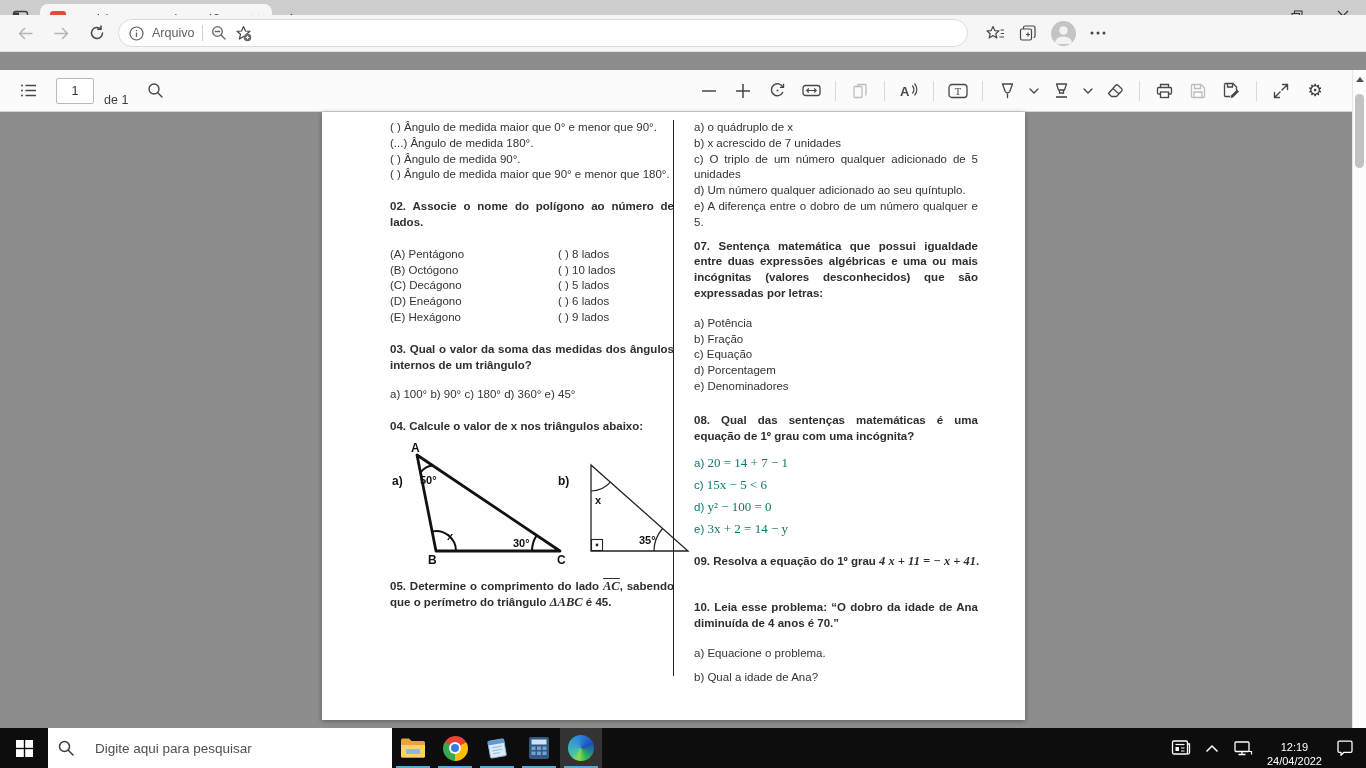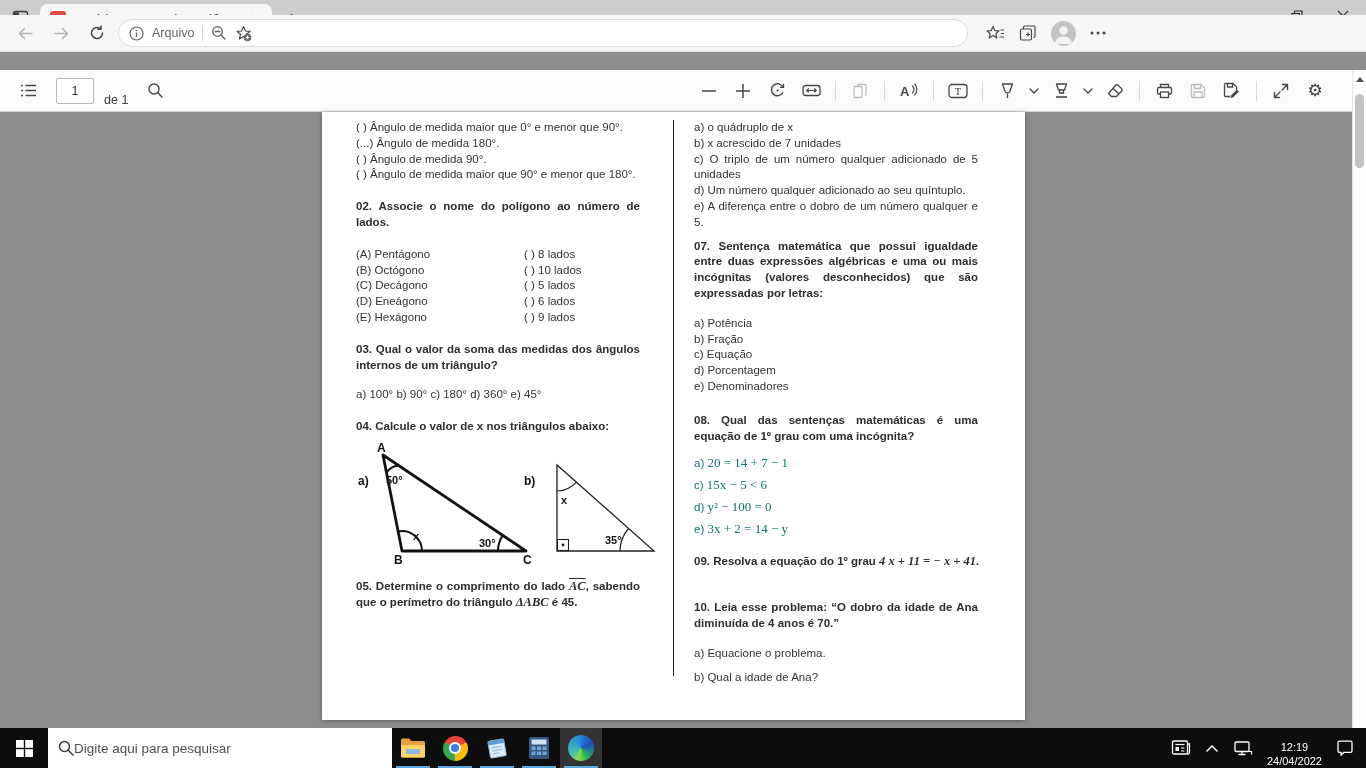--- a/index.html
+++ b/index.html
@@ -46,21 +46,21 @@
   .ibtn { width:34px; height:30px; display:flex; align-items:center; justify-content:center; border-radius:4px; }
   .ibtn.narrow { width:20px; }
   .tsep { width:1px; height:20px; background:#d9d9d9; margin:0 7px; }
   .gear { font-size:17px; color:#3c3c3c; line-height:1; }
 
   
   .viewer { position:absolute; top:112px; left:0; width:1366px; height:616px; background:#8d8d8d; }
   .page { position:absolute; left:322px; top:0; width:703px; height:608px; background:#ffffff;
           box-shadow:0 1px 5px rgba(0,0,0,.35); }
   .col { position:absolute; top:8px; width:284px; font-size:11.5px; line-height:15.8px; color:#333; }
-  #colL { left:34px; }
+  #colL { left:68px; }
   #colR { left:372px; }
   .coldiv { position:absolute; left:351px; top:8px; width:1px; height:556px; background:#222; }
   .jline { text-align:justify; }
   .q { font-weight:bold; color:#2e2e2e; }
   .mt14 { margin-top:14px; } .mt16 { margin-top:16px; } .mt8 { margin-top:8px; }
   .mt18 { margin-top:18px; } .mt30 { margin-top:30px; }
   .matchrow { display:flex; }
   .matchrow .m2 { margin-left:auto; width:116px; }
   .mathline { font-family:"Liberation Serif", serif; font-size:13px; line-height:21px; color:#0f766e; }
   .mathline .pre { font-family:"Liberation Sans", sans-serif; font-size:11.5px; }
@@ -73,21 +73,21 @@
   
   .scrollbar { position:absolute; top:70px; right:0; width:14px; height:658px; background:#fcfcfc;
                border-left:1px solid #e6e6e6; }
   .scroll-up { position:absolute; top:6px; left:3px; }
   .thumb { position:absolute; top:24px; left:2px; width:9px; height:74px; background:#c2c2c2; border-radius:5px; }
 
   
   .taskbar { position:absolute; bottom:0; left:0; width:1366px; height:40px; background:#0d0d0d;
              display:flex; align-items:stretch; }
   .startbtn { width:48px; display:flex; align-items:center; justify-content:center; }
-  .tsearch { width:344px; background:#ffffff; display:flex; align-items:center; padding:0 10px; gap:0; }
+  .tsearch { width:344px; background:#ffffff; display:flex; align-items:center; padding:0 10px; gap:21px; }
   .tsearch input { border:none; outline:none; flex:1; font-size:13.5px; color:#333;
                    font-family:"Liberation Sans",sans-serif; background:transparent; }
   .tsearch input::placeholder { color:#4f4f4f; opacity:1; }
   .appbtn { width:42px; position:relative; display:flex; align-items:center; justify-content:center; }
   .appbtn .under { position:absolute; bottom:0; left:4px; right:4px; height:2.5px; background:#5ba7e0; }
   .appbtn.active { background:rgba(255,255,255,.16); }
   .tray { margin-left:auto; display:flex; align-items:flex-end; gap:4px; padding-right:8px; }
   .traybtn { min-width:26px; height:40px; display:flex; align-items:center; justify-content:center; padding:0 4px; }
   .clock { display:flex; flex-direction:column; align-items:center; justify-content:center;
            color:#fff; font-size:11px; line-height:14px; padding:0 6px; }

